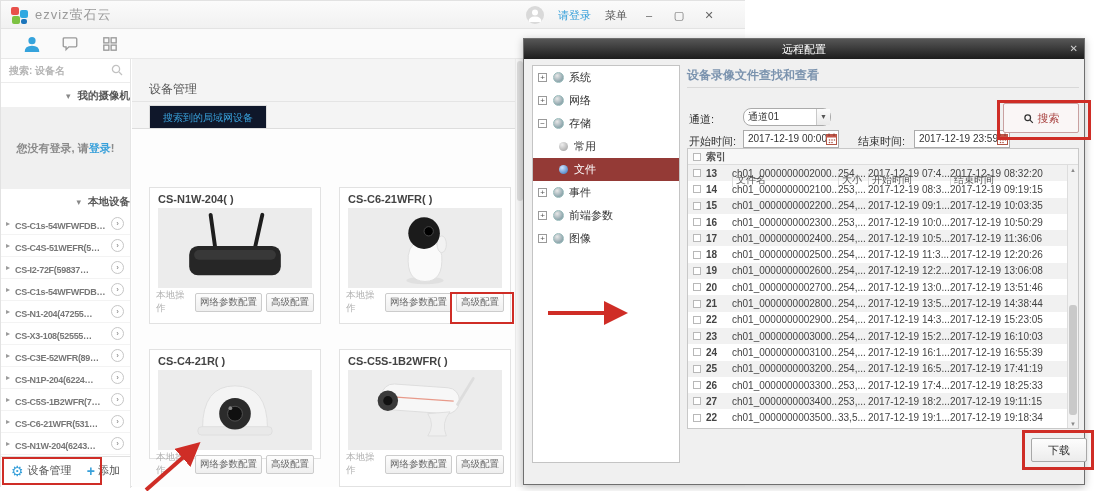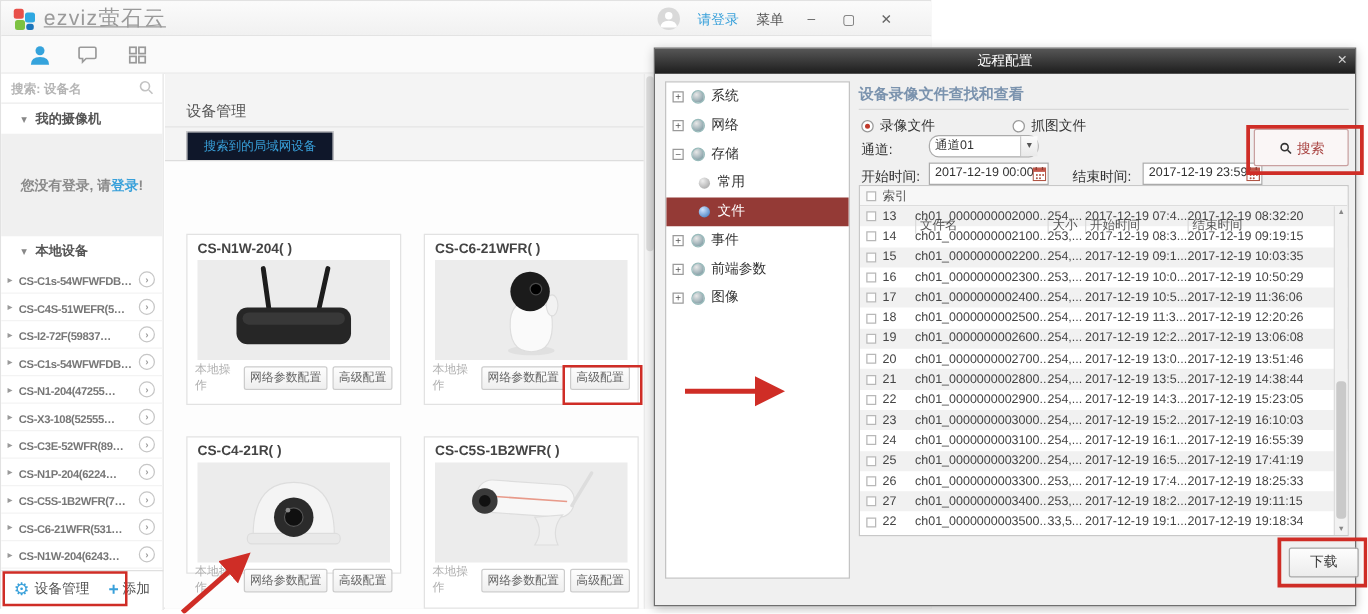--- a/index.html
+++ b/index.html
@@ -9,36 +9,36 @@
   
   .main-window { position:absolute; left:0; top:0; width:745px; height:487px; background:#fff; border:1px solid #e2e2e2; }
   .titlebar { position:absolute; left:0; top:0; width:744px; height:28px; background:linear-gradient(#fbfbfb,#f1f1f1); border-bottom:1px solid #e3e3e3; display:flex; align-items:center; }
   .logo { display:flex; align-items:center; gap:6px; padding-left:10px; }
   .logo-mark { position:relative; width:18px; height:18px; display:inline-block; }
   .logo-mark i { position:absolute; width:8px; height:8px; border-radius:2px; }
   .logo-mark i:nth-child(1){ left:0; top:1px; background:#e8504a; }
   .logo-mark i:nth-child(2){ left:9px; top:4px; background:#2fa8e1; }
   .logo-mark i:nth-child(3){ left:1px; top:10px; background:#7dc242; }
   .logo-mark i:nth-child(4){ left:10px; top:13px; background:#1b75bb; width:6px; height:5px; }
-  .logo-text { font-size:17px; color:#9a9a9a; letter-spacing:1px;text-decoration:underline; }
+  .logo-text { font-size:13px; color:#9a9a9a; letter-spacing:1px; }
   .title-controls { position:absolute; right:28px; top:0; height:28px; display:flex; align-items:center; gap:14px; }
   .avatar { width:18px; height:18px; border-radius:50%; background:#d9d9d9; display:inline-flex; align-items:center; justify-content:center; overflow:hidden; }
   .login-link { font-size:11px; color:var(--accent,#38a0da); cursor:pointer; }
   .menu-label { font-size:11px; color:#555; }
   .win-btn { font-size:11px; color:#666; width:16px; text-align:center; cursor:pointer; }
 
   .toolbar { position:absolute; left:0; top:28px; width:744px; height:30px; background:#fafafa; border-bottom:1px solid #e8e8e8; }
   .tool-icon { position:absolute; top:6px; width:18px; height:18px; cursor:pointer; }
 
   
   .sidebar { position:absolute; left:0; top:58px; width:130px; height:397px; background:#fff; border-right:1px solid #e5e5e5;font-weight:bold; }
   .search-row { position:relative; height:24px; border-bottom:1px solid #ececec; }
   .search-text { position:absolute; left:8px; top:5px; font-size:10px; color:#b5b5b5; }
   .search-icon { position:absolute; right:6px; top:4px; }
-  .side-section { position:relative; height:24px; line-height:24px; padding-left:16px; font-size:10.5px; color:#555; }
+  .side-section { position:relative; height:24px; line-height:24px; padding-left:0; font-size:10.5px; color:#555;text-align:right; }
   .side-section .caret { color:#888; font-size:9px; margin-right:4px; }
   .login-panel { position:relative; height:82px; background:#f0f0f0; display:flex; align-items:center; justify-content:center; font-size:11px; color:#8a8a8a; }
   .login-panel .lnk { color:var(--accent,#38a0da); cursor:pointer; }
   #device-list { position:relative; }
   .dev-item { position:relative; height:22px; line-height:22px; border-bottom:1px solid #f3f3f3; padding-left:14px; cursor:pointer; }
   .dev-caret { position:absolute; left:5px; top:0; font-size:8px; color:#999; }
   .dev-label { font-size:9px; color:#777; letter-spacing:-0.3px; white-space:nowrap; }
   .dev-btn { position:absolute; right:6px; top:4px; width:13px; height:13px; border:1px solid #c6c6c6; border-radius:50%; font-size:8px; color:#999; text-align:center; line-height:12px; background:#fff; cursor:pointer; }
   .side-bottom { position:absolute; left:0; top:455px; width:130px; height:32px; background:#fff; border-top:1px solid #e0e0e0; border-right:1px solid #e5e5e5; }
   .devmgr { position:absolute; left:10px; top:6px; display:flex; align-items:center; gap:4px; cursor:pointer; }
@@ -92,21 +92,21 @@
   .cal-icon { position:absolute; right:1px; top:2px; width:11px; height:12px; }
   .search-btn { position:absolute; left:479px; top:64px; width:76px; height:30px; background:#faf6f6; border:1px solid #c9a0a0; border-radius:2px; display:flex; align-items:center; justify-content:center; gap:4px; font-size:11px; color:#a94442; cursor:pointer; }
   .download-btn { position:absolute; left:507px; top:399px; width:56px; height:24px; background:linear-gradient(#fdfdfd,#ececec); border:1px solid #a8a8a8; border-radius:2px; text-align:center; line-height:22px; font-size:11px; color:#333; cursor:pointer; }
 
   .ftable { position:absolute; left:163px; top:109px; width:392px; height:281px; background:#fff; border:1px solid #c8c8c8; overflow:hidden; }
   .thead { display:flex; height:16px; background:#f7f7f7; border-bottom:1px solid #ddd; font-size:10px; color:#555; align-items:center; }
   .trow { display:flex; height:16.3px; font-size:10px; color:#444; align-items:center; white-space:nowrap; }
   .trow.alt { background:#f1f1f1; }
   .c-chk { width:18px; display:flex; justify-content:center; }
   .chkbox { width:8px; height:8px; border:1px solid #b8b8b8; background:#fff; cursor:pointer; }
-  .c-idx { width:26px; }
+  .c-idx { width:26px;font-weight:bold; }
   .c-name { width:106px; overflow:hidden; }
   .c-size { width:30px; overflow:hidden; }
   .c-start { width:82px; overflow:hidden; }
   .c-end { flex:1; overflow:hidden; }
   .thead .hsep { border-left:1px solid #dcdcdc; padding-left:3px;margin-top:47px; }
   .vscroll { position:absolute; right:0; top:16px; width:11px; height:264px; background:#f2f2f2; border-left:1px solid #ddd; }
   .vscroll .arr { position:absolute; left:0; width:10px; height:10px; font-size:6px; color:#888; text-align:center; line-height:10px; }
   .vscroll .arr.up { top:0; }
   .vscroll .arr.dn { bottom:0; }
   .vscroll .vthumb { position:absolute; left:1px; top:140px; width:8px; height:110px; background:#c9c9c9; border-radius:3px; }
@@ -319,26 +319,20 @@
         <div class="tree-row lv1"><span class="ball gray"></span><span class="tlabel">常用</span></div>
         <div class="tree-row lv1 selected"><span class="ball blue"></span><span class="tlabel">文件</span></div>
         <div class="tree-row lv0"><span class="expander">+</span><span class="globe"></span><span class="tlabel">事件</span></div>
         <div class="tree-row lv0"><span class="expander">+</span><span class="globe"></span><span class="tlabel">前端参数</span></div>
         <div class="tree-row lv0"><span class="expander">+</span><span class="globe"></span><span class="tlabel">图像</span></div>
       </div>
 
     <div class="panel-heading">设备录像文件查找和查看</div>
     <div class="panel-hr"></div>
 
-    <div class="radio-row">
-      <span class="radio sel"></span>
-      <span>录像文件</span>
-      <span class="radio radio2"></span>
-      <span>抓图文件</span>
-    </div>
 
     <span class="frm-label" style="left:165px; top:73px;">通道:</span>
     <div class="frm-input" style="left:219px; top:69px; width:88px;border-radius:8px;">
       <span>通道01</span>
       <span class="sel-arrow">▼</span>
     </div>
 
     <span class="frm-label" style="left:165px; top:95px;">开始时间:</span>
     <div class="frm-input" style="left:219px; top:91px; width:96px;">
       <span>2017-12-19 00:00</span>

